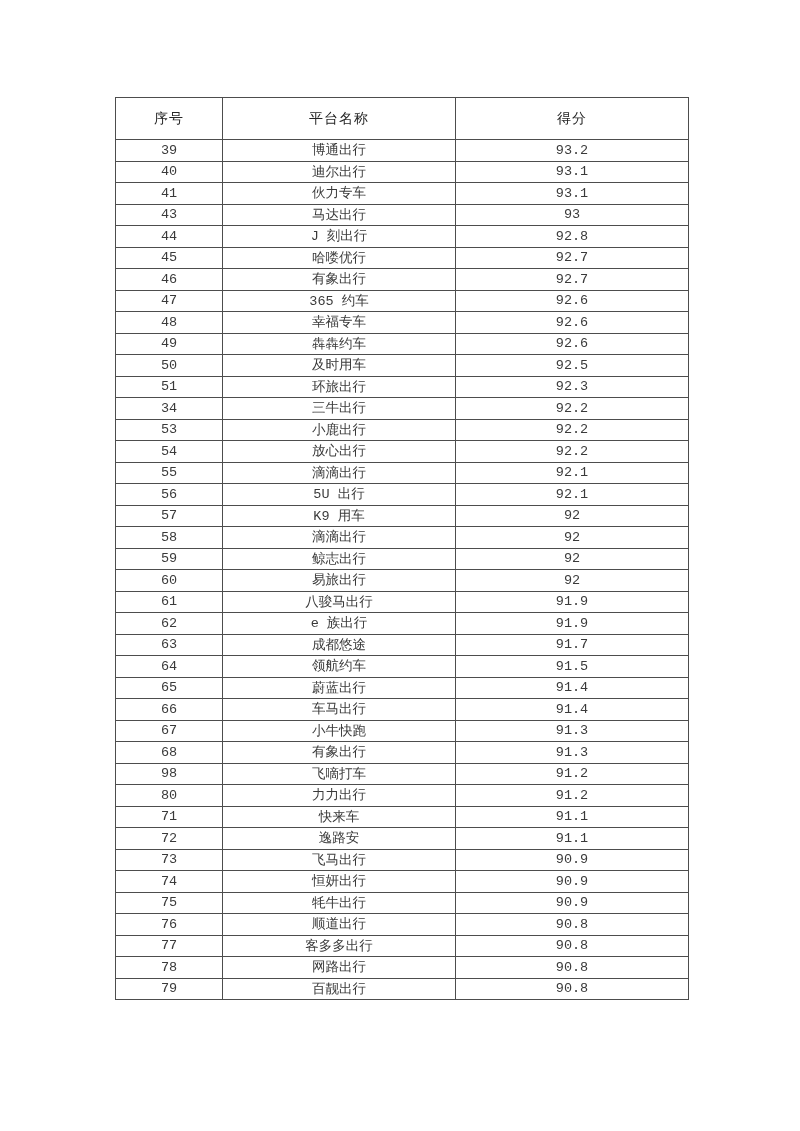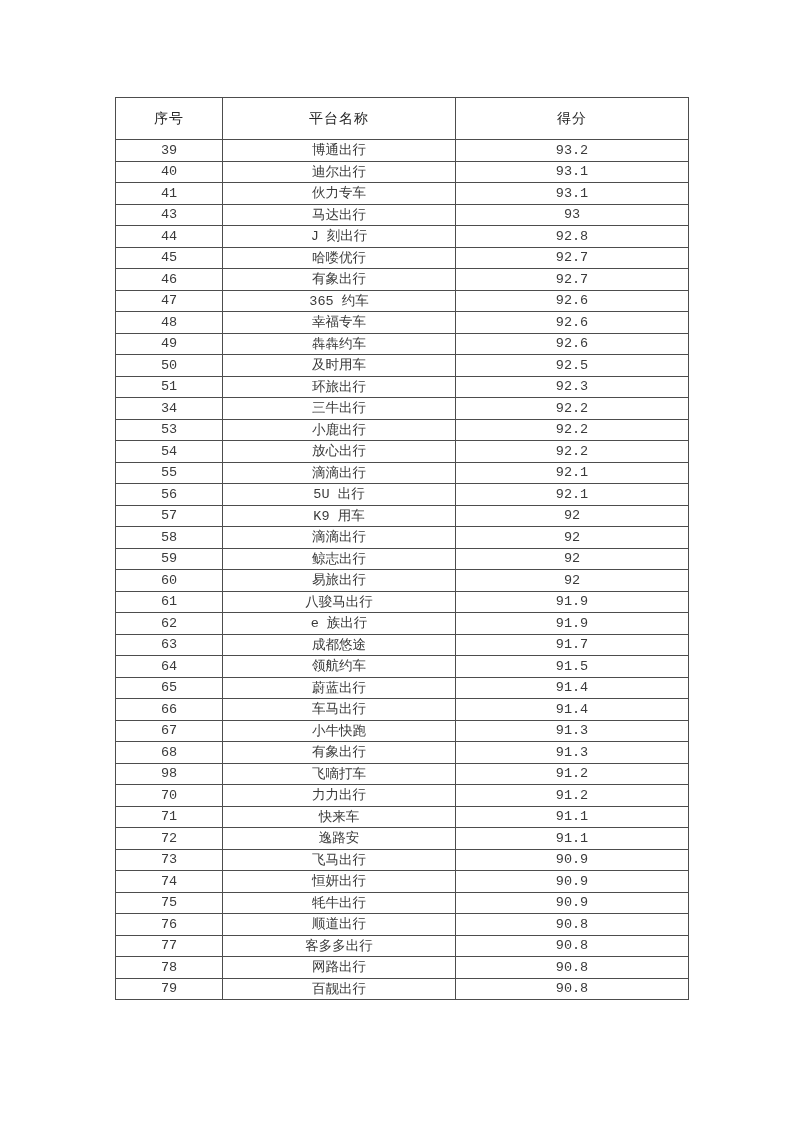--- a/index.html
+++ b/index.html
@@ -210,21 +210,21 @@
           <td>68</td>
           <td>有象出行</td>
           <td>91.3</td>
         </tr>
         <tr>
           <td>98</td>
           <td>飞嘀打车</td>
           <td>91.2</td>
         </tr>
         <tr>
-          <td>70</td>
+          <td>80</td>
           <td>力力出行</td>
           <td>91.2</td>
         </tr>
         <tr>
           <td>71</td>
           <td>快来车</td>
           <td>91.1</td>
         </tr>
         <tr>
           <td>72</td>

